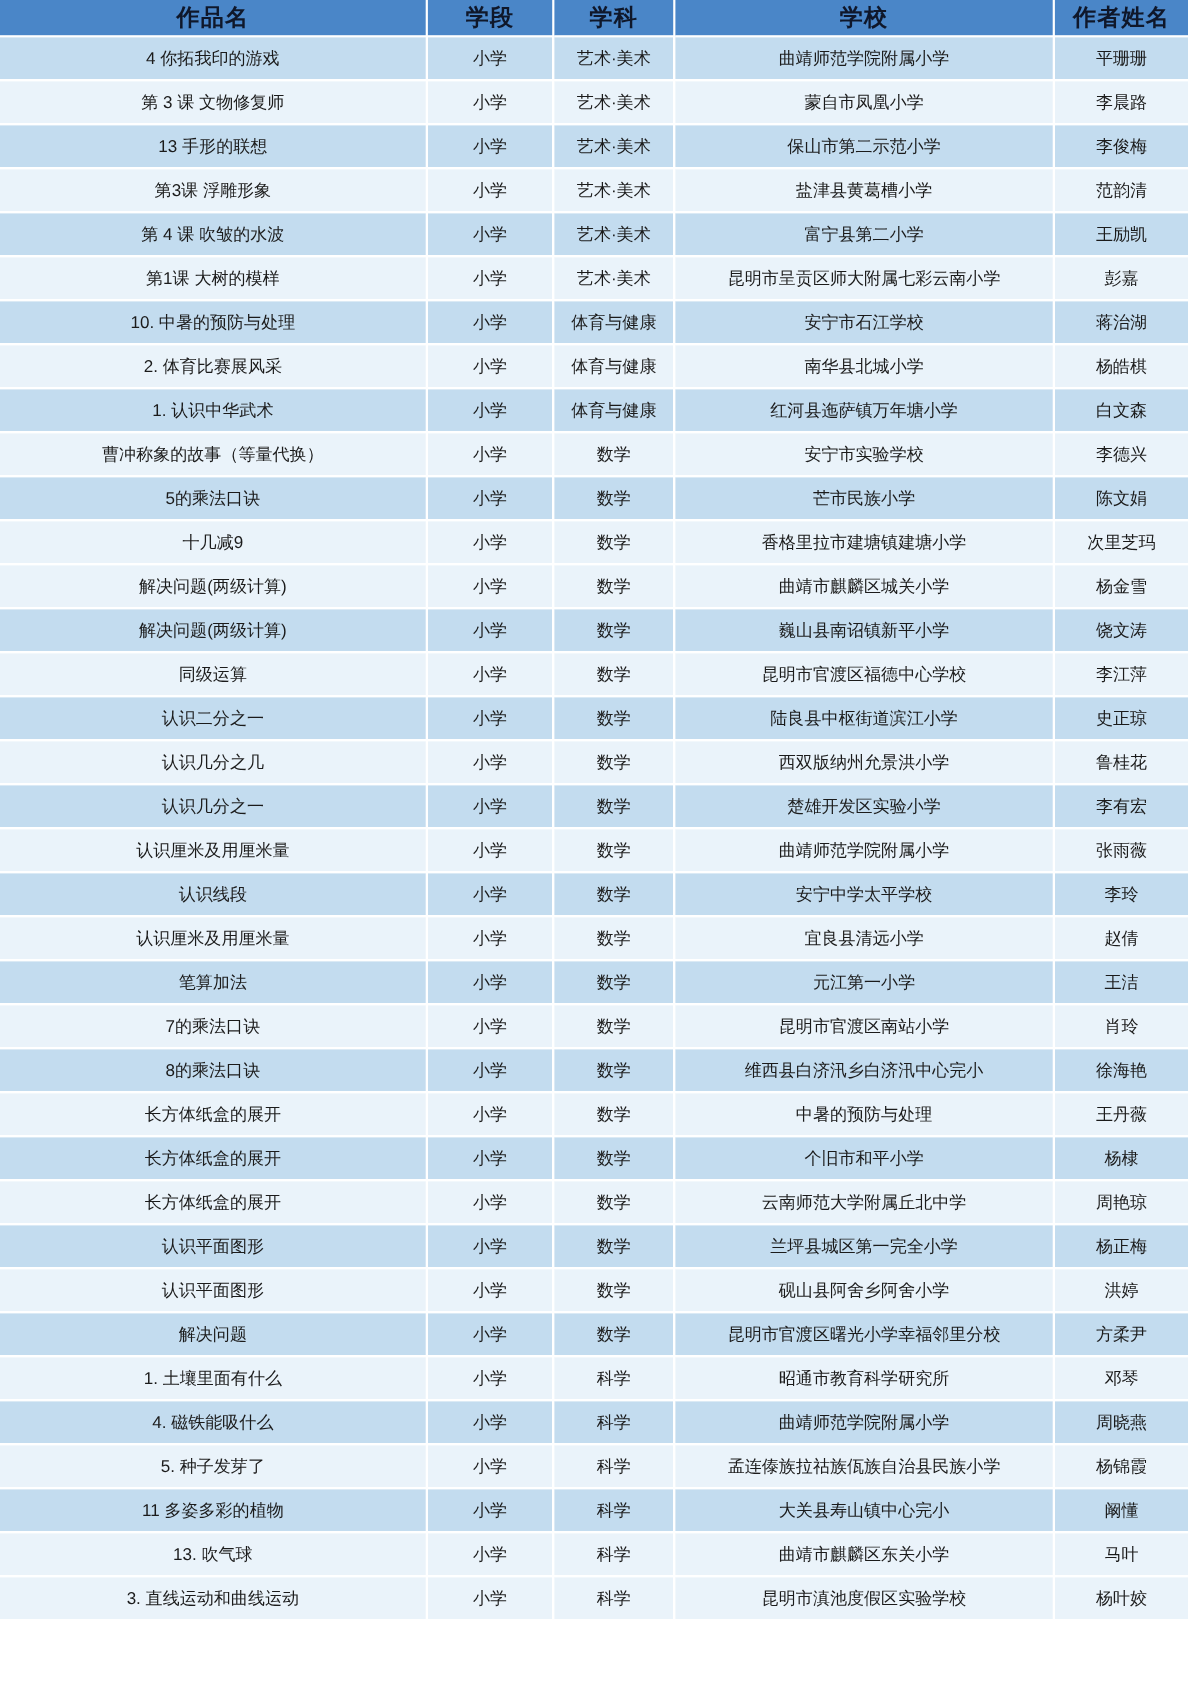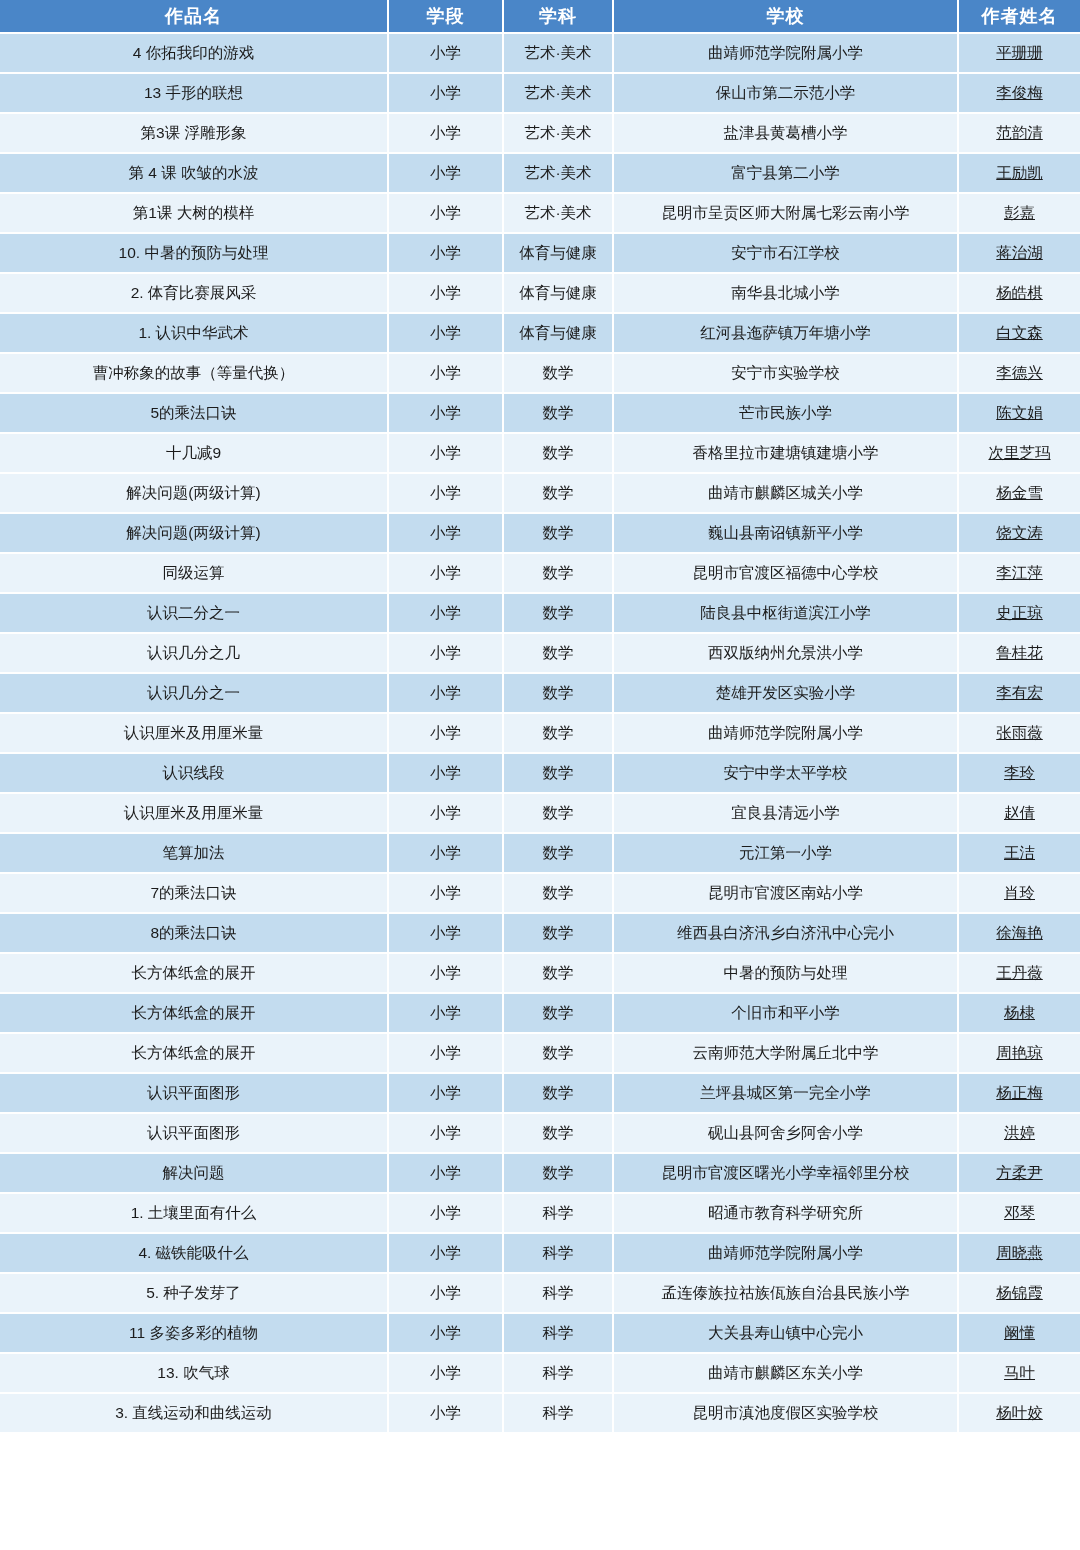--- a/index.html
+++ b/index.html
@@ -19,43 +19,43 @@
     table-layout: fixed;
   }
   table.worklist col.c0 { width: 388px; }
   table.worklist col.c1 { width: 115px; }
   table.worklist col.c2 { width: 110px; }
   table.worklist col.c3 { width: 345px; }
   table.worklist col.c4 { width: 122px; }
 
   table.worklist thead th {
     background: #4a86c8;
-    color: #ffffff;
-    font-size: 18px;
+    color: #0f172a;
+    font-size: 21px;
     font-weight: bold;
     height: 30px;
     text-align: center;
     border-right: 2px solid #ffffff;
     border-bottom: 2px solid #ffffff;
     letter-spacing: 1px;
   }
   table.worklist thead th:last-child { border-right: none; font-family: Liberation Serif, serif; }
 
   table.worklist tbody td {
     font-size: 15.5px;
     color: #1b1b1b;
     height: 38px;
     text-align: center;
     border-right: 2px solid #ffffff;
     border-bottom: 2px solid #ffffff;
     padding: 0 4px;
     overflow: hidden;
     white-space: nowrap;
   }
-  table.worklist tbody td:last-child { border-right: none; text-decoration: underline; }
+  table.worklist tbody td:last-child { border-right: none; }
 
   table.worklist tbody tr.odd td  { background: #c3dcef; }
   table.worklist tbody tr.even td { background: #eaf3fa; }
 </style>
 </head>
 <body>
 
 <table class="worklist">
   <colgroup>
     <col class="c0">
@@ -74,20 +74,27 @@
     </tr>
   </thead>
   <tbody id="tbody">
       <tr class="odd">
         <td>4  你拓我印的游戏</td>
         <td>小学</td>
         <td>艺术·美术</td>
         <td>曲靖师范学院附属小学</td>
         <td>平珊珊</td>
       </tr>
+      <tr class="even">
+        <td>第 3 课  文物修复师</td>
+        <td>小学</td>
+        <td>艺术·美术</td>
+        <td>蒙自市凤凰小学</td>
+        <td>李晨路</td>
+      </tr>
       <tr class="odd">
         <td>13  手形的联想</td>
         <td>小学</td>
         <td>艺术·美术</td>
         <td>保山市第二示范小学</td>
         <td>李俊梅</td>
       </tr>
       <tr class="even">
         <td>第3课  浮雕形象</td>
         <td>小学</td>

